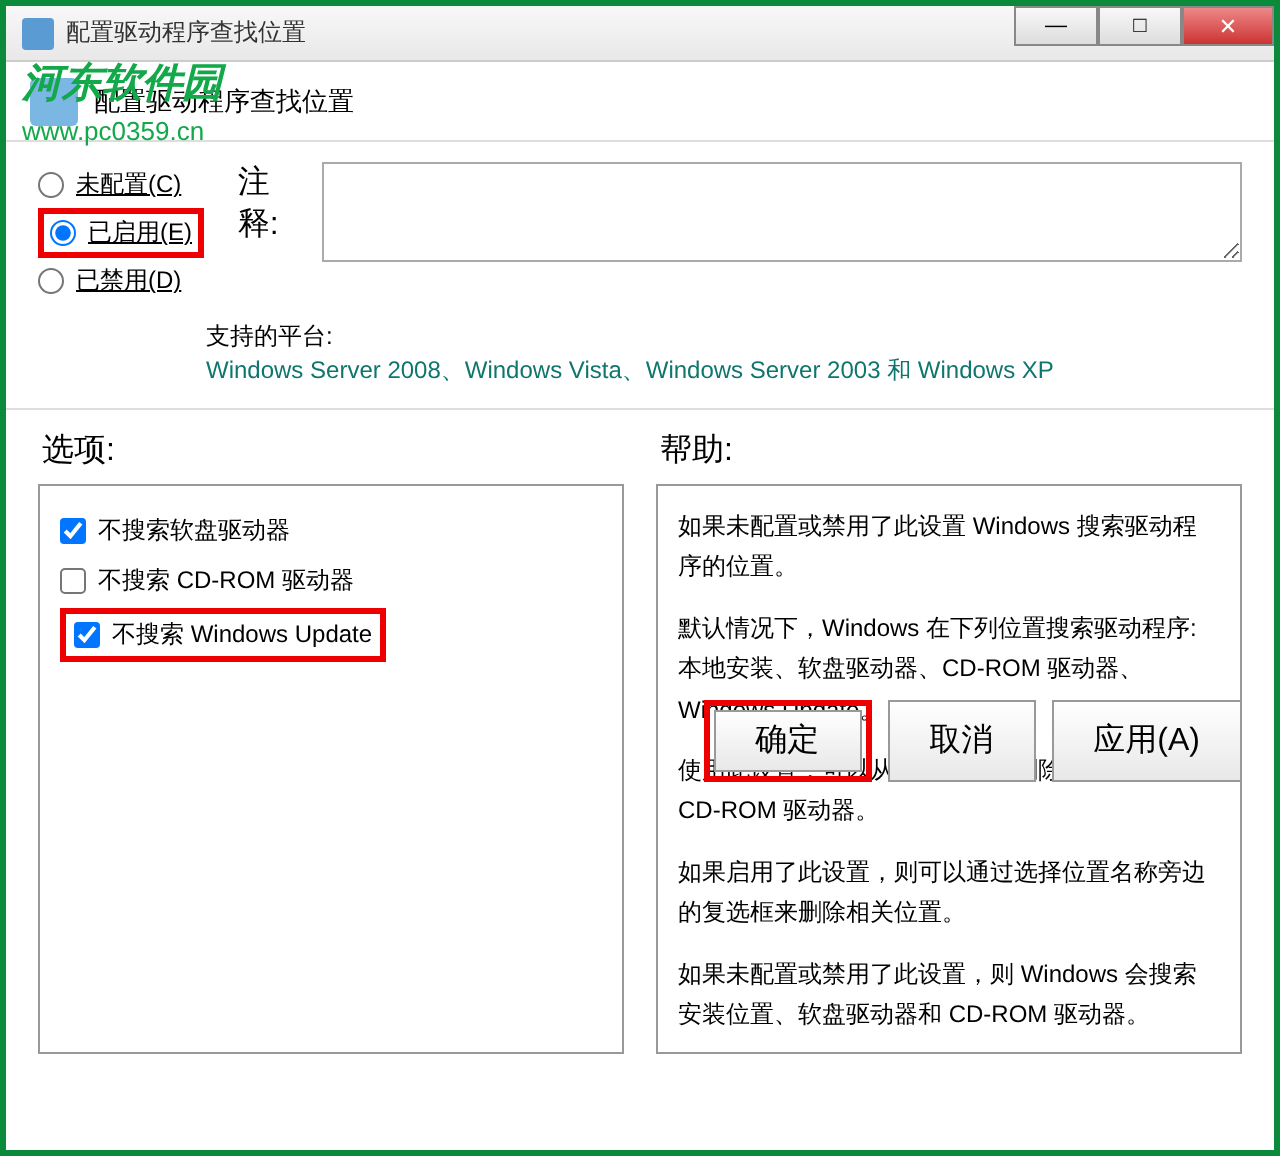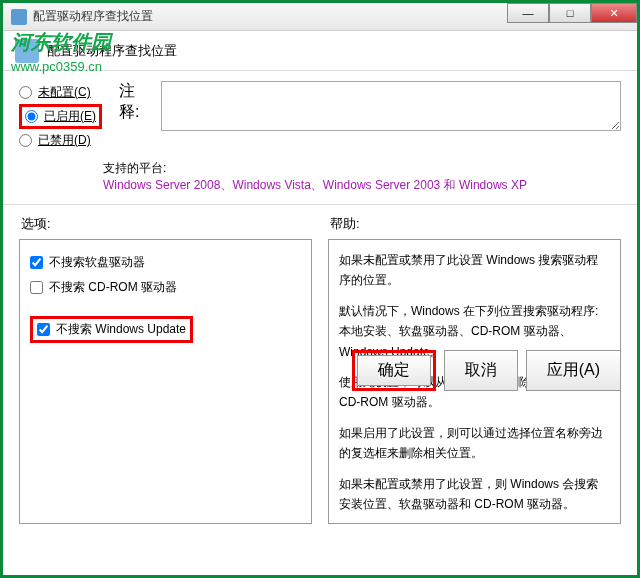--- a/index.html
+++ b/index.html
@@ -18,35 +18,35 @@
 .hbtn { padding: 4px 12px; border: 1px solid #999; background: linear-gradient(#fff,#e8e8e8); font-size: 12px; cursor: pointer; }
 .radio-section { padding: 10px 16px 6px; }
 .radio-row { display: flex; align-items: center; padding: 3px 0; }
 .radio-row input[type=radio] { margin-right: 6px; }
 .radio-row label { font-size: 12px; text-decoration: underline; color: #000; }
 .comment-label { font-size: 16px; margin-right: 6px; }
 .comment-box { width: 460px; height: 50px; border: 1px solid #aaa; background: #fff; }
 .hl-red { border: 3px solid #e00; display: inline-block; padding: 1px 3px; }
 .platform-row { display: flex; padding: 2px 16px 10px 100px; border-bottom: 1px solid #ddd; flex-direction: column; }
 .platform-label { margin-right: 8px; }
-.platform-text { color: #a21caf; }
+.platform-text { color: #0f766e; }
 .split { display: flex; padding: 10px 16px 0; gap: 16px; height: 340px; }
 .col { flex: 1; display: flex; flex-direction: column; }
-.col-title { font-size: 13px; margin-bottom: 6px; padding-left: 2px; }
+.col-title { font-size: 16px; margin-bottom: 6px; padding-left: 2px; }
 .options-box { border: 1px solid #999; background: #fff; padding: 10px; height: 285px; overflow: auto; }
 .chk-row { display: flex; align-items: center; padding: 4px 0; }
 .chk-row input { margin-right: 6px; }
 .help-box { border: 1px solid #999; background: #fff; padding: 10px; height: 285px; overflow: auto; line-height: 1.7; font-size: 12px; }
 .help-box p { margin-bottom: 10px; }
 .footer { display: flex; justify-content: flex-end; gap: 8px; padding: 8px 16px; position: absolute; bottom: 6px; right: 0; width: 100%; }
 .fbtn { padding: 4px 20px; border: 1px solid #999; background: linear-gradient(#fff,#e8e8e8); font-size: 16px; cursor: pointer; }
 .hl-ok { border: 3px solid #e00; display: inline-block; padding: 2px; }
 .watermark { position: absolute; top: 28px; left: 8px; color: #13a84a; font-size: 20px; font-weight: bold; font-style: italic; pointer-events: none; z-index: 100; line-height: 1.1; }
 .watermark .url { font-size: 13px; font-weight: normal; font-style: normal; }
-.hl-wu { border: 3px solid #e00; padding: 2px 4px; margin-top: 16px; display: inline-flex; align-items: center; }
+.hl-wu { border: 3px solid #e00; padding: 2px 4px; margin-top: 1px; display: inline-flex; align-items: center; }
 </style>
 </head>
 <body>
 
 <div class="window">
   <div class="titlebar">
     <div class="titlebar-icon"></div>
     <span class="titlebar-text">配置驱动程序查找位置</span>
     <div class="win-btns">
       <div class="win-btn">—</div>

